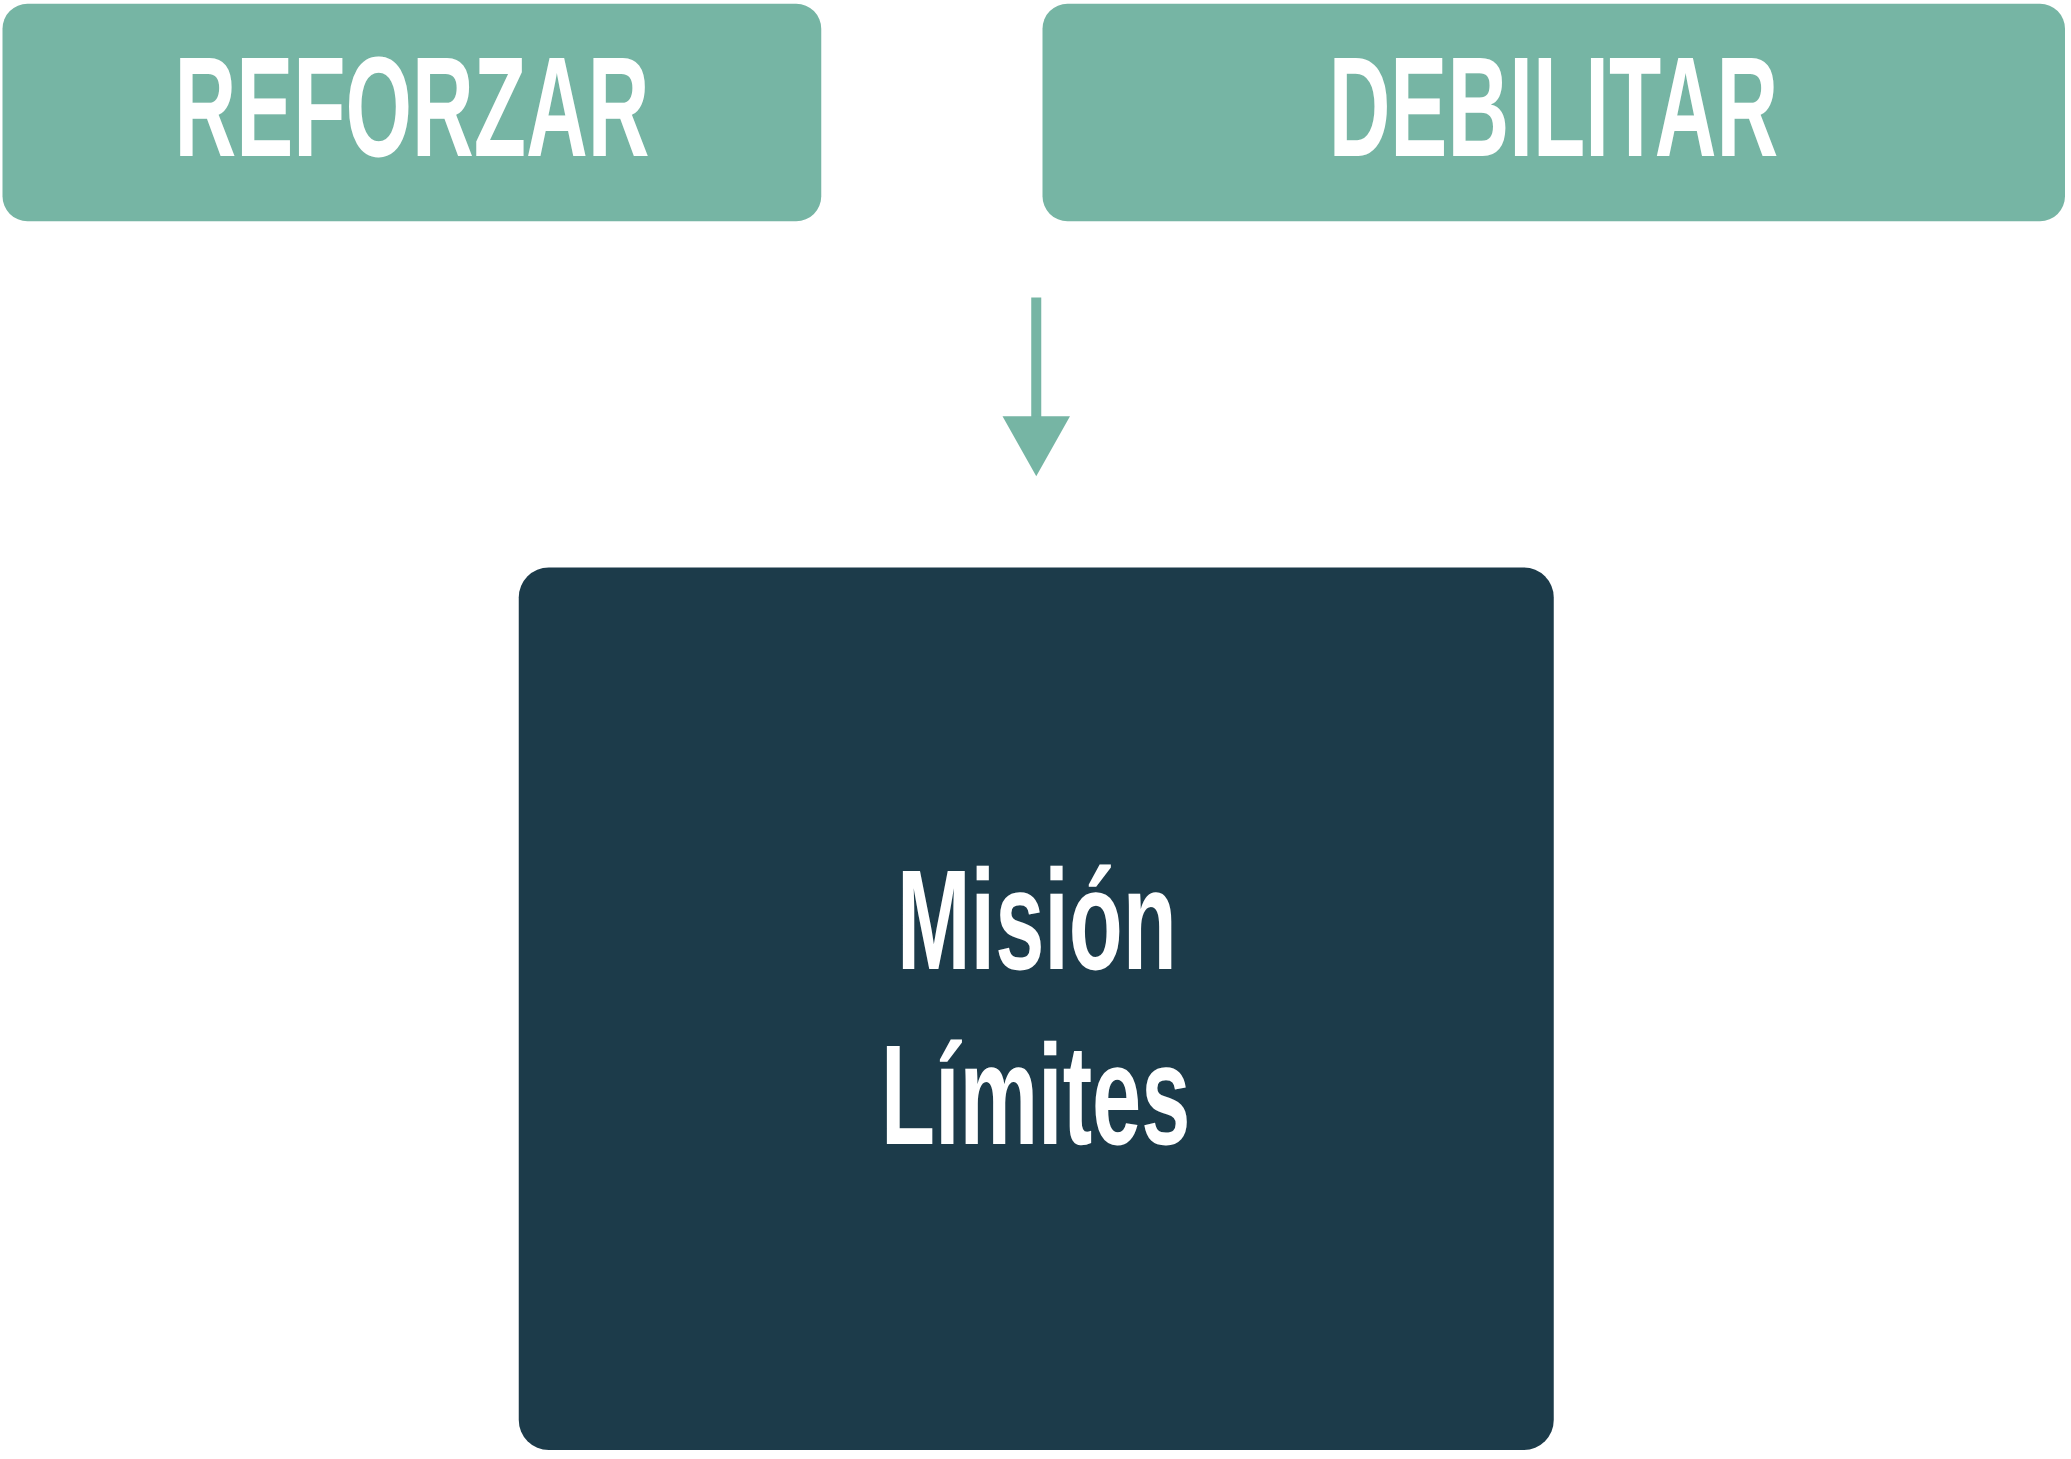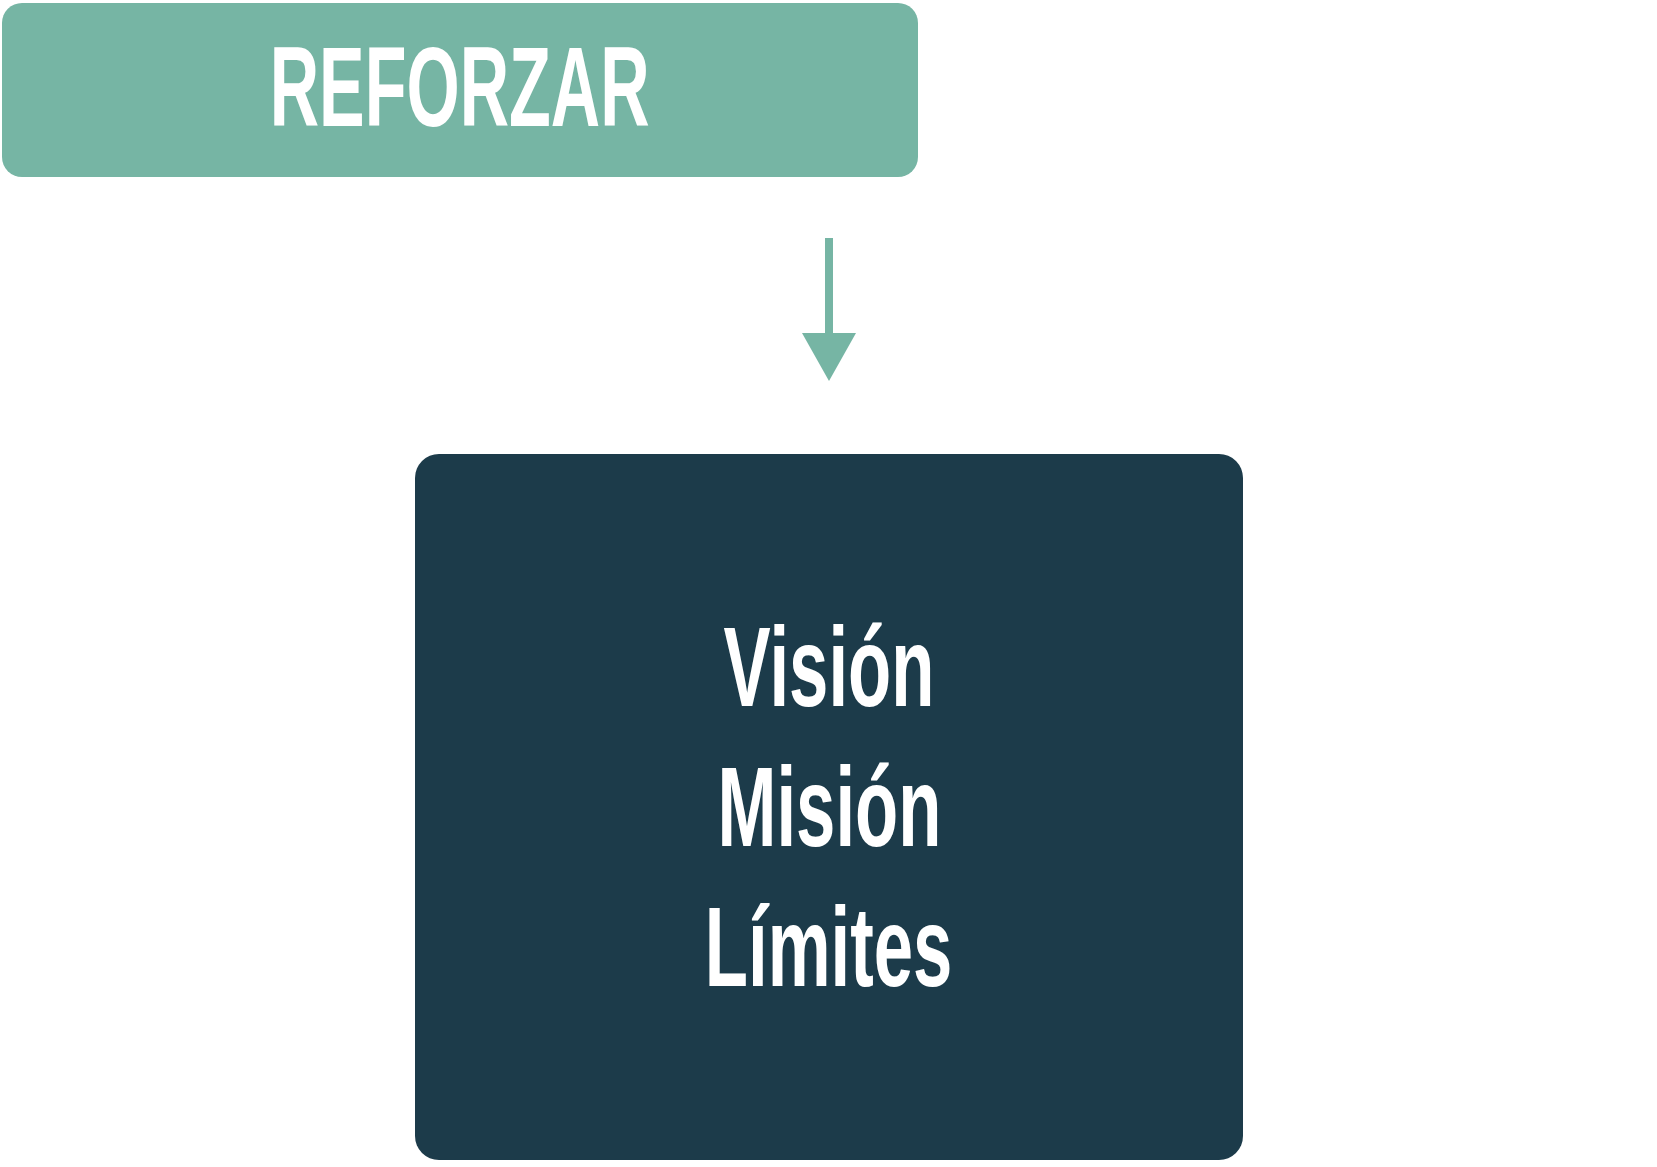--- a/index.html
+++ b/index.html
@@ -21,21 +21,21 @@
   .header-box {
     position: absolute;
     top: 3px;
     height: 174px;
     background: #76B5A4;
     border-radius: 20px;
     display: flex;
     align-items: center;
     justify-content: center;
   }
-  .header-box.reforzar { left: 2px;  width: 916px; }
+  .header-box.reforzar { left: 2px;  width: 655px; }
   .header-box.debilitar { left: 834px; width: 818px; }
   .header-label {
     color: #ffffff;
     font-size: 114px;
     font-weight: 700;
     letter-spacing: 0px;
     display: inline-block;
     transform: scaleX(0.60);
     transform-origin: center center;
     white-space: nowrap;
@@ -95,30 +95,30 @@
 </style>
 </head>
 <body>
 
 <div class="canvas">
 
   <div class="header-box reforzar">
     <span class="header-label">REFORZAR</span>
   </div>
 
+  <div class="header-box debilitar">
+    <span class="header-label">DEBILITAR</span>
+  </div>
 
   <div class="arrow">
     <div class="arrow-shaft"></div>
     <div class="arrow-head"></div>
   </div>
 
   <div class="core-box">
-    <div class="core-line">
-      <span>Visión</span>
-    </div>
     <div class="core-line">
       <span>Misión</span>
     </div>
     <div class="core-line">
       <span>Límites</span>
     </div>
   </div>
 
 </div>
 

